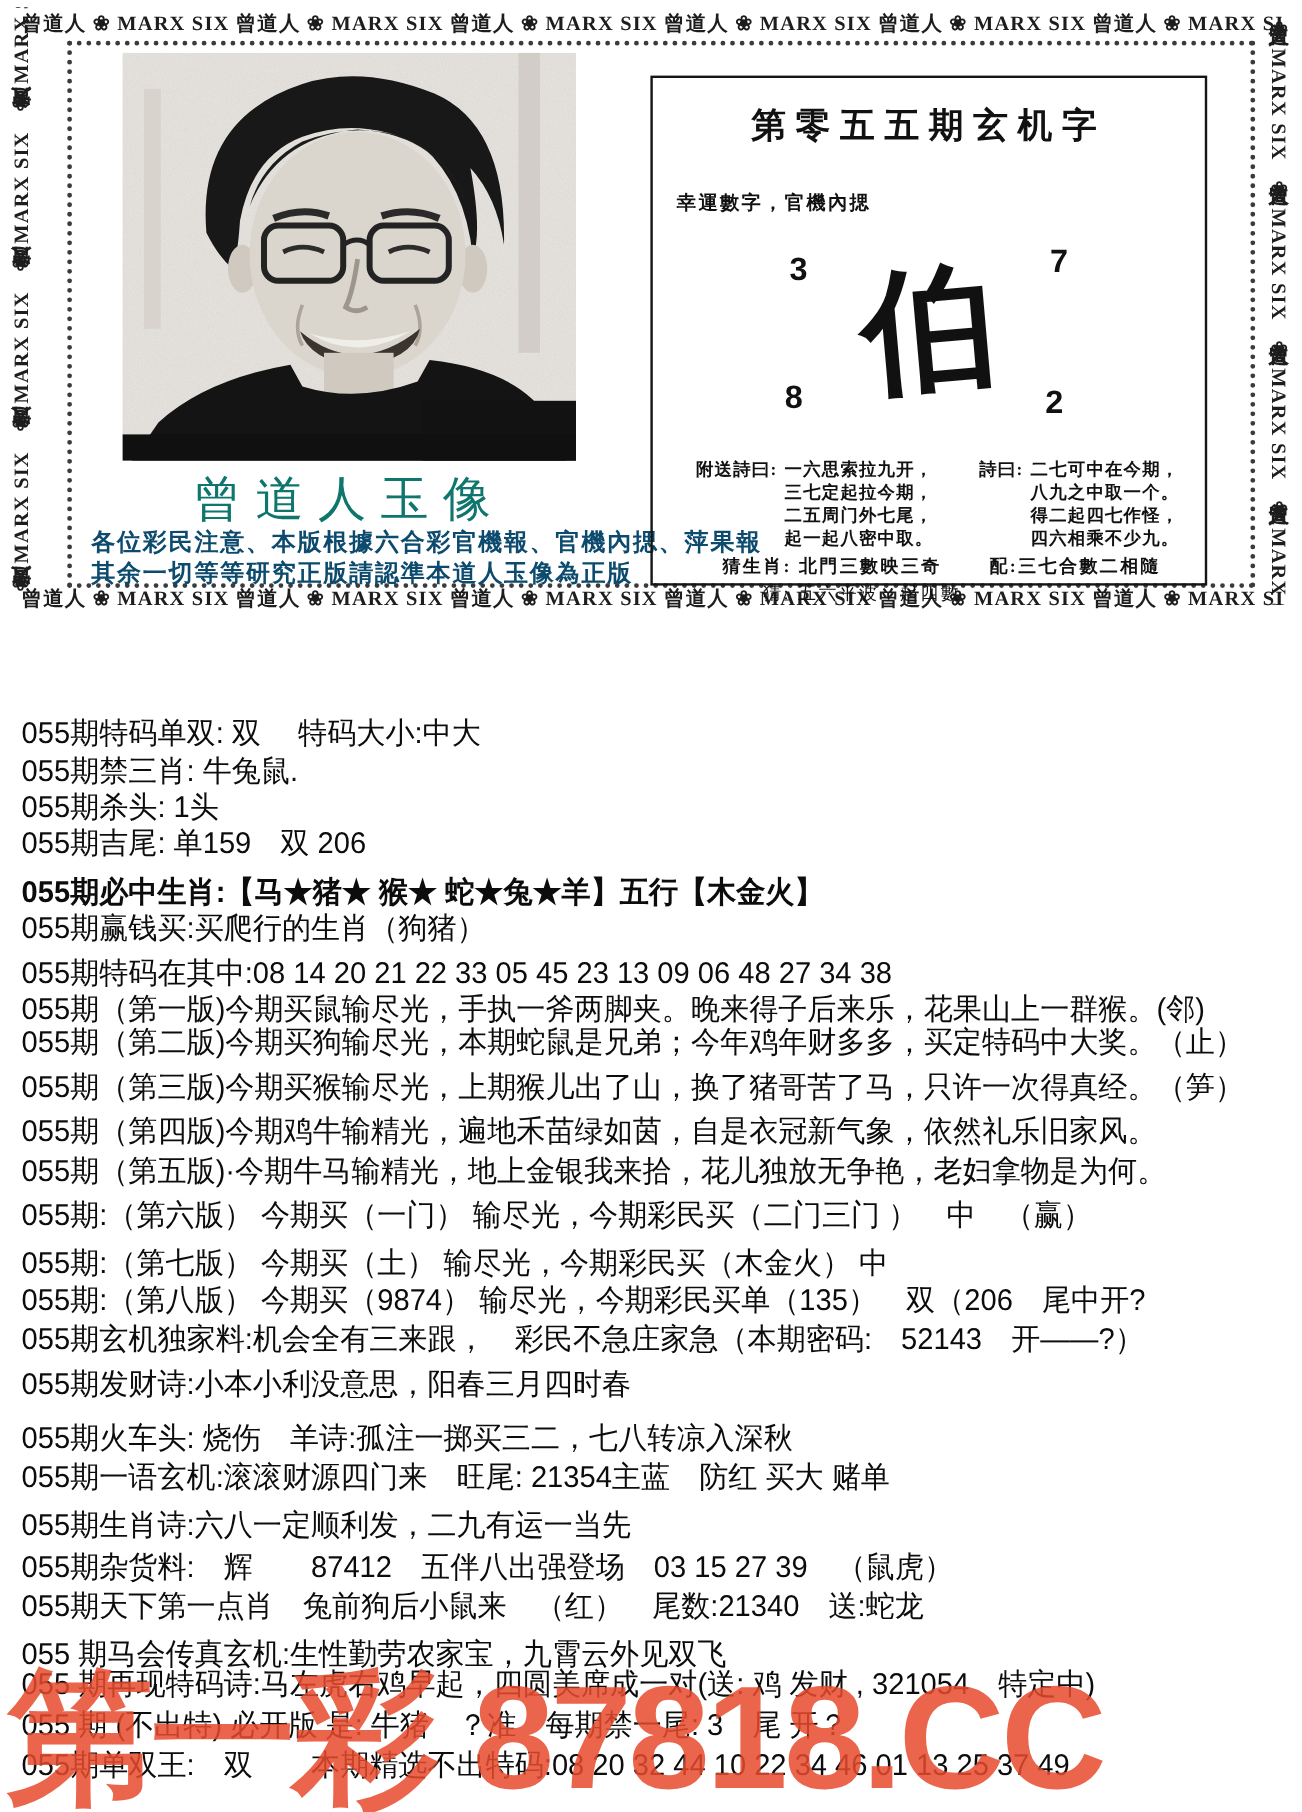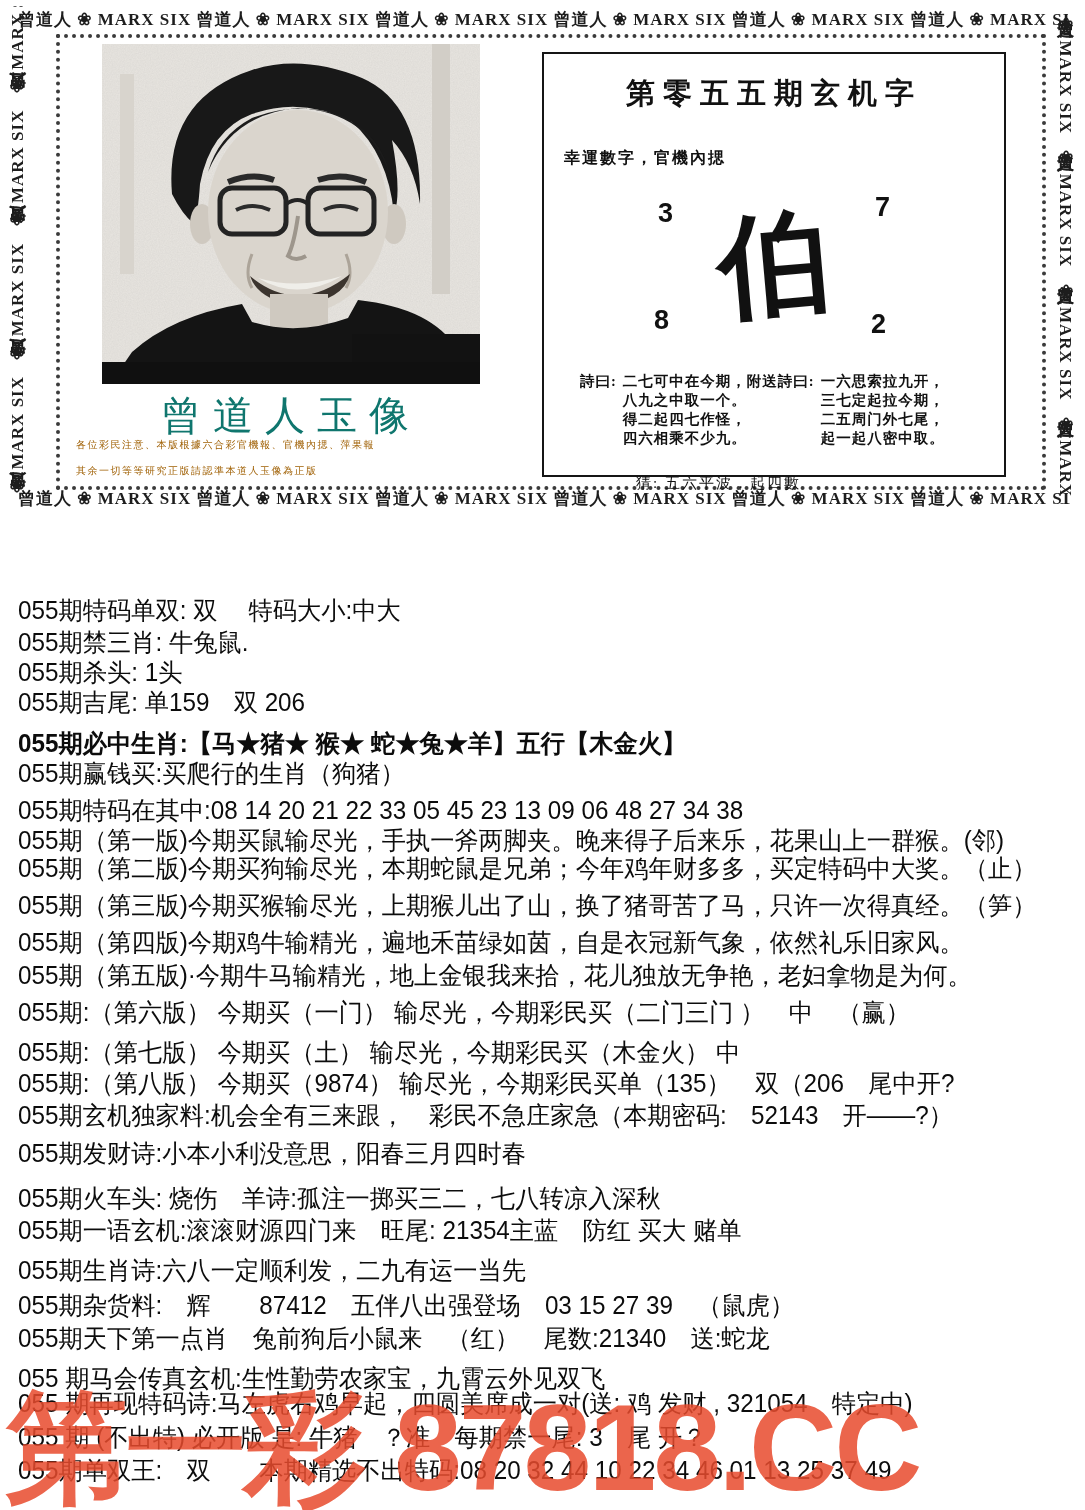--- a/index.html
+++ b/index.html
@@ -19,26 +19,26 @@
   .frame{position:absolute;left:56px;top:34px;width:982px;height:448px;
          border:4px dotted #3b3b3b;}
 
   
   .photo{position:absolute;left:42px;top:6px;width:378px;height:340px;}
   .photo svg{display:block;width:100%;height:100%;}
   .photo-caption{position:absolute;left:26px;top:350px;width:410px;text-align:center;
          font-family:"Liberation Serif",serif;font-weight:normal;font-size:40px;
          letter-spacing:12px;color:#0f766e;white-space:nowrap;}
   .photo-note{position:absolute;left:16px;font-family:"Liberation Serif",serif;
-         font-size:10px;font-weight:normal;color:#a16207;letter-spacing:1.5px;white-space:nowrap;}
+         font-size:20px;font-weight:bold;color:#0c4a6e;letter-spacing:1.5px;white-space:nowrap;}
   .photo-note-1{top:400px;}
   .photo-note-2{top:426px;text-align:center;}
 
   
-  .mystery{position:absolute;left:482px;top:14px;width:460px;height:421px;
+  .mystery{position:absolute;left:482px;top:25px;width:460px;height:421px;
            border:2px solid #151515;font-family:"Liberation Serif",serif;color:#111;}
   .m-title{position:absolute;top:20px;left:0;width:100%;text-align:center;
            font-size:29px;font-weight:bold;letter-spacing:8px;white-space:nowrap;}
   .m-notice-row{position:absolute;top:66px;left:20px;right:14px;display:flex;
            justify-content:space-between;font-size:16px;font-weight:bold;letter-spacing:2px;}
   .m-lucky-label{position:absolute;top:94px;left:20px;font-size:16px;font-weight:bold;letter-spacing:2px;}
   .m-lucky-numbers{position:absolute;top:120px;left:0;width:100%;text-align:center;
            font-size:21px;font-weight:bold;letter-spacing:2px;}
   .m-charzone{position:absolute;top:146px;left:112px;width:236px;height:134px;}
   .m-corner{position:absolute;font-size:27px;font-weight:bold;font-family:"Liberation Sans",sans-serif;}
@@ -139,40 +139,44 @@
       <div class="m-charzone">
         <span class="m-corner m-corner-tl">3</span>
         <span class="m-corner m-corner-tr">7</span>
         <span class="m-corner m-corner-bl">8</span>
         <span class="m-corner m-corner-br">2</span>
         <span class="m-bigchar">伯</span>
       </div>
 
 
       <div class="m-poems">
+        <div class="m-poem-col m-poem-left">
+          <span class="lbl">附送詩曰:</span>
+          <span class="txt">
+            <div>一六思索拉九开，</div>
+            <div>三七定起拉今期，</div>
+            <div>二五周门外七尾，</div>
+            <div>起一起八密中取。</div>
+          </span>
+        </div>
         <div class="m-poem-col">
           <span class="lbl">詩曰:</span>
           <span class="txt">
             <div>二七可中在今期，</div>
             <div>八九之中取一个。</div>
             <div>得二起四七作怪，</div>
             <div>四六相乘不少九。</div>
           </span>
         </div>
-        <div class="m-poem-col m-poem-left">
-          <span class="lbl">附送詩曰:</span>
-          <span class="txt">
-            <div>一六思索拉九开，</div>
-            <div>三七定起拉今期，</div>
-            <div>二五周门外七尾，</div>
-            <div>起一起八密中取。</div>
-          </span>
-        </div>
       </div>
 
+      <div class="m-guess-1">
+        <span>猜生肖: 北門三數映三奇</span>
+        <span class="pair">配:三七合數二相隨</span>
+      </div>
       <div class="m-guess-2">猜: 五六平波，起四數</div>
     </div>
   </div>
 
   <div class="pline" style="top:594px">055期特码单双: 双　 特码大小:中大</div>
   <div class="pline" style="top:626px">055期禁三肖: 牛兔鼠.</div>
   <div class="pline" style="top:656px">055期杀头: 1头</div>
   <div class="pline" style="top:686px">055期吉尾: 单159　双 206</div>
   <div class="pline bold" style="top:727px">055期必中生肖:【马★猪★ 猴★ 蛇★兔★羊】五行【木金火】</div>
   <div class="pline" style="top:757px">055期赢钱买:买爬行的生肖（狗猪）</div>

